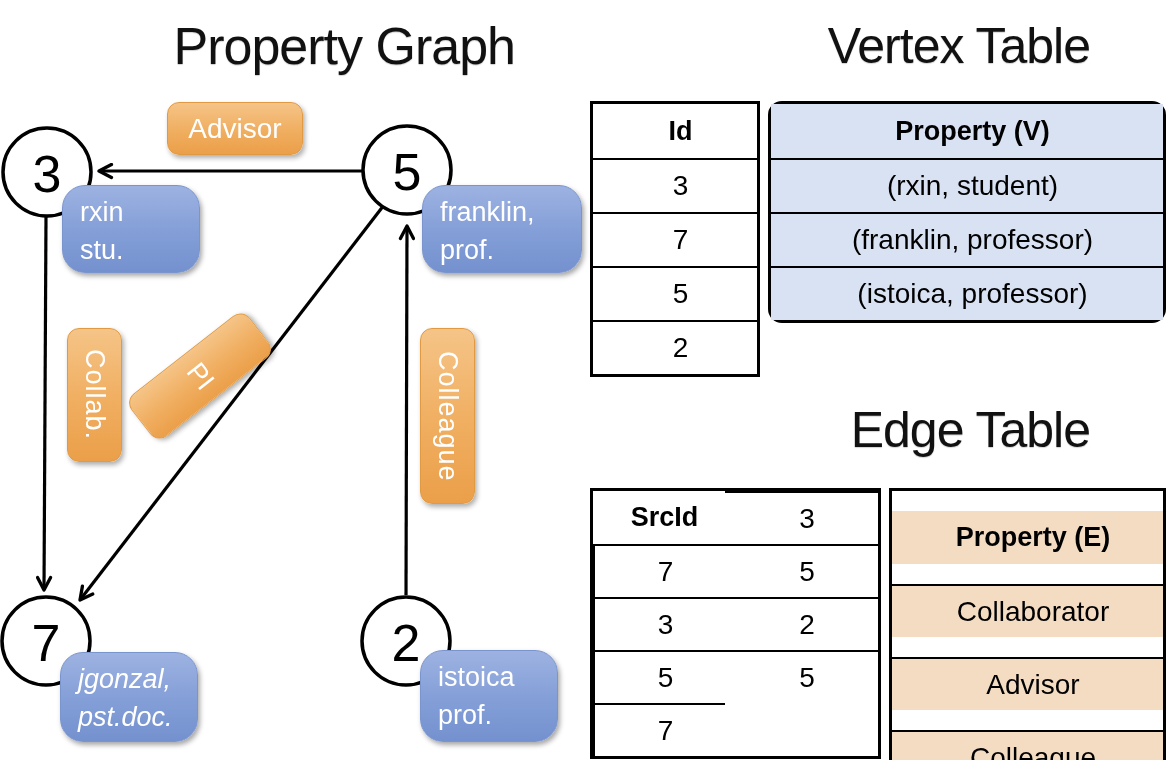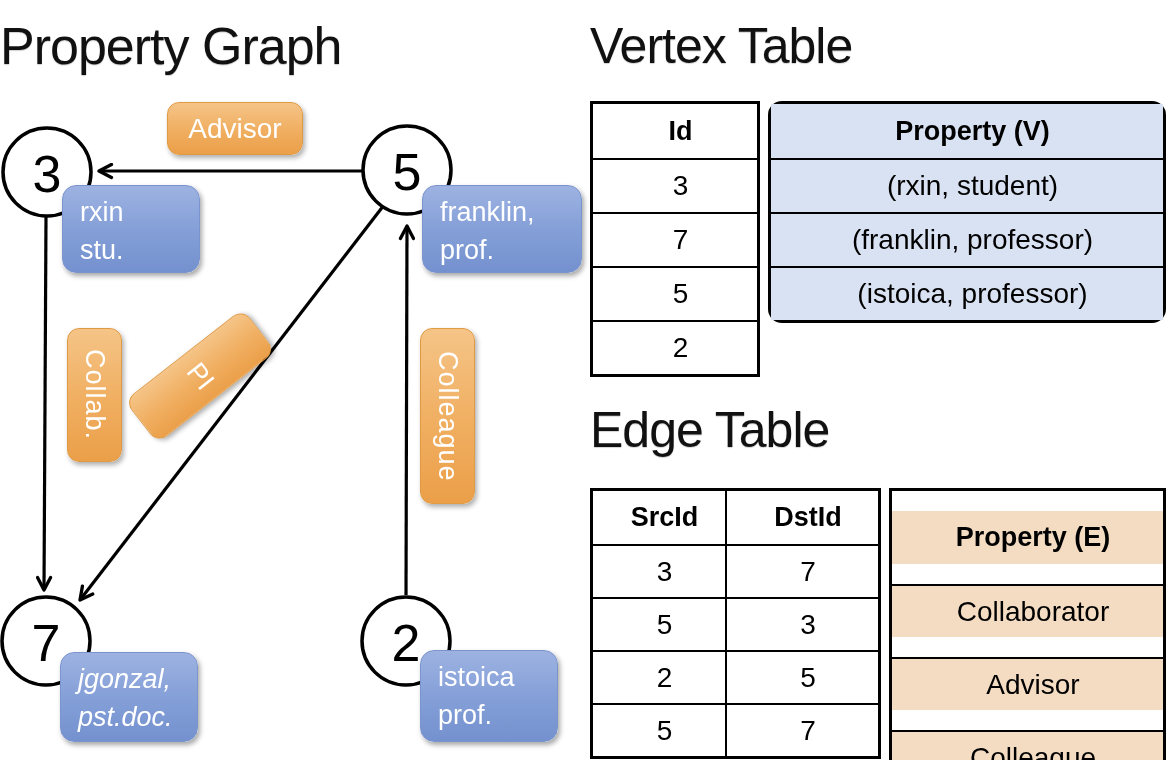--- a/index.html
+++ b/index.html
@@ -1,35 +1,35 @@
 <!DOCTYPE html>
 <html><head>
 <meta charset="utf-8">
 <style>
   html,body { margin:0; padding:0; background:#ffffff; }
   .stage {
     position:relative; width:1170px; height:760px; overflow:hidden;
     background:#ffffff; font-family:"Liberation Sans", sans-serif;
   }
   .big-title {
-    position:absolute; text-align:left; color:#111;
+    position:absolute; text-align:right; color:#111;
     font-size:50px; line-height:60px; letter-spacing:-1px;
     text-shadow:0 1px 1px rgba(0,0,0,0.18);
   }
   
   svg.graph-svg { position:absolute; left:0; top:0; }
   .node-num {
     position:absolute; width:84px; height:72px; line-height:72px;
     text-align:center; font-size:52px; color:#000;
   }
   .vbox {
     position:absolute; box-sizing:border-box; color:#fff;
     background:linear-gradient(180deg,#9db2e1 0%,#86a2d9 45%,#7democ 100%);
     background:linear-gradient(180deg,#9db2e1 0%,#85a0d8 50%,#7491cf 100%);
-    border:1.5px solid #7a94cd; border-radius:14px;
+    border:1.5px solid #7a94cd; border-radius:23px;
     box-shadow:2px 3px 5px rgba(0,0,0,0.35);
     padding:7px 4px 0 17px; font-size:27px; line-height:38px;
   }
   .obox {
     position:absolute; box-sizing:border-box; color:#fff;
     background:linear-gradient(180deg,#f5c487 0%,#f0ae60 55%,#eb9f49 100%);
     border:1.5px solid #e09a44; border-radius:12px;
     box-shadow:2px 3px 5px rgba(0,0,0,0.32);
     display:flex; align-items:center; justify-content:center;
     font-size:28px;
@@ -134,21 +134,20 @@
     <div class="cell hdr">Property (V)</div>
     <div class="cell">(rxin, student)</div>
     <div class="cell">(franklin, professor)</div>
     <div class="cell">(istoica, professor)</div>
   </div>
 
   <div class="big-title" style="left:590px; top:400px; width:500px;">Edge Table</div>
 
   <div class="subtable grid2" style="left:590px; top:488px; width:291px;">
     <div class="cell hdr r0">SrcId</div>
-    <div class="cell hdr r0 c1">DstId</div>
     <div class="cell">3</div>
     <div class="cell c1">7</div>
     <div class="cell">5</div>
     <div class="cell c1">3</div>
     <div class="cell">2</div>
     <div class="cell c1">5</div>
     <div class="cell">5</div>
     <div class="cell c1">7</div>
   </div>
 

